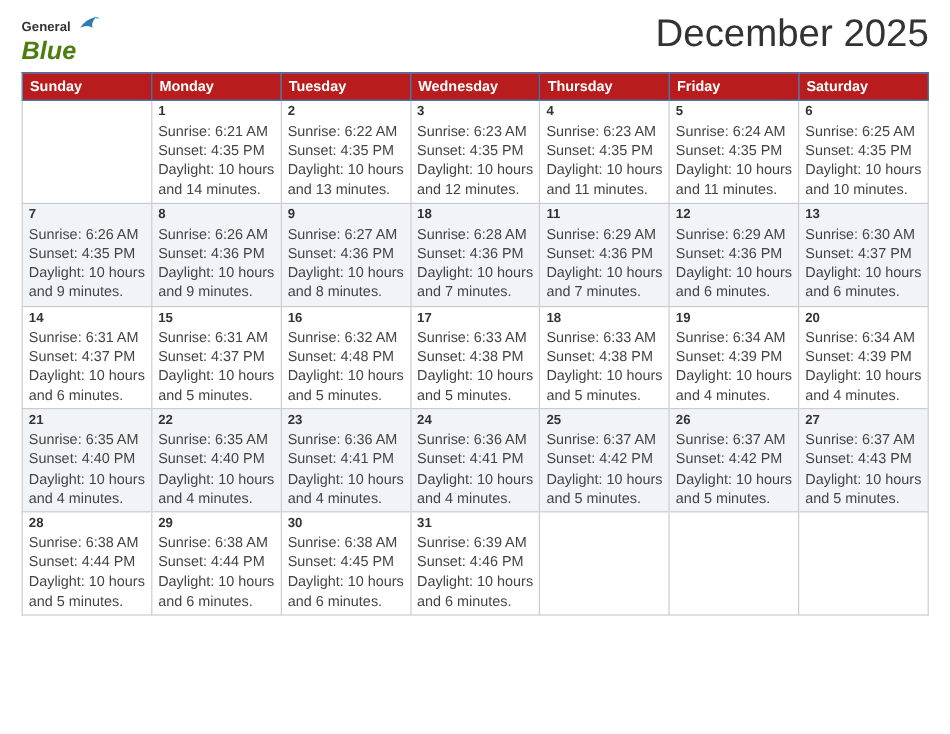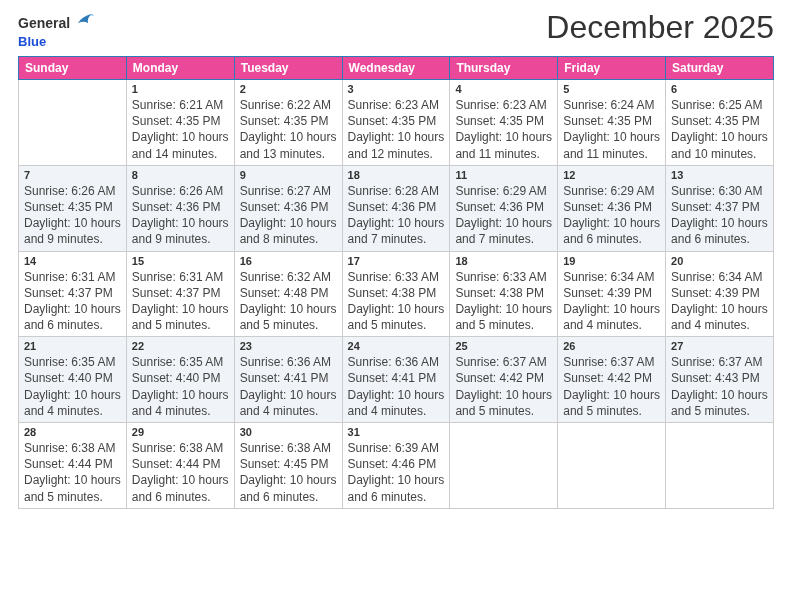--- a/index.html
+++ b/index.html
@@ -21,30 +21,31 @@
       justify-content: space-between;
       align-items: flex-start;
       margin-bottom: 6px;
     }
     .logo {
       display: flex;
       align-items: center;
       margin-top: 4px;
     }
     .logo-text-general {
-      font-size: 14px;
+      font-size: 11px;
       font-weight: bold;
       color: #333;
       line-height: 1;
     }
     .logo-text-blue {
-      font-size: 13px;
+      font-size: 21px;
       font-weight: bold;
-      color: #1d4ed8;
+      color: #4d7c0f;
       line-height: 1;
+      font-style: italic;
     }
     .logo-bird {
       width: 22px;
       height: 22px;
       margin-left: 2px;
       margin-top: -4px;
     }
     .title-block {
       text-align: center;
     }
@@ -56,21 +57,21 @@
     }
     .subtitle {
       font-size: 13px;
       color: #555;
     }
     .calendar {
       width: 100%;
       border-collapse: collapse;
     }
     .calendar th {
-      background: #ec4899;
+      background: #b91c1c;
       color: #fff;
       text-align: left;
       padding: 4px 6px;
       font-size: 12px;
       font-weight: bold;
       border: 1px solid #2e7ab6;
     }
     .calendar td {
       vertical-align: top;
       border: 1px solid #ccc;

